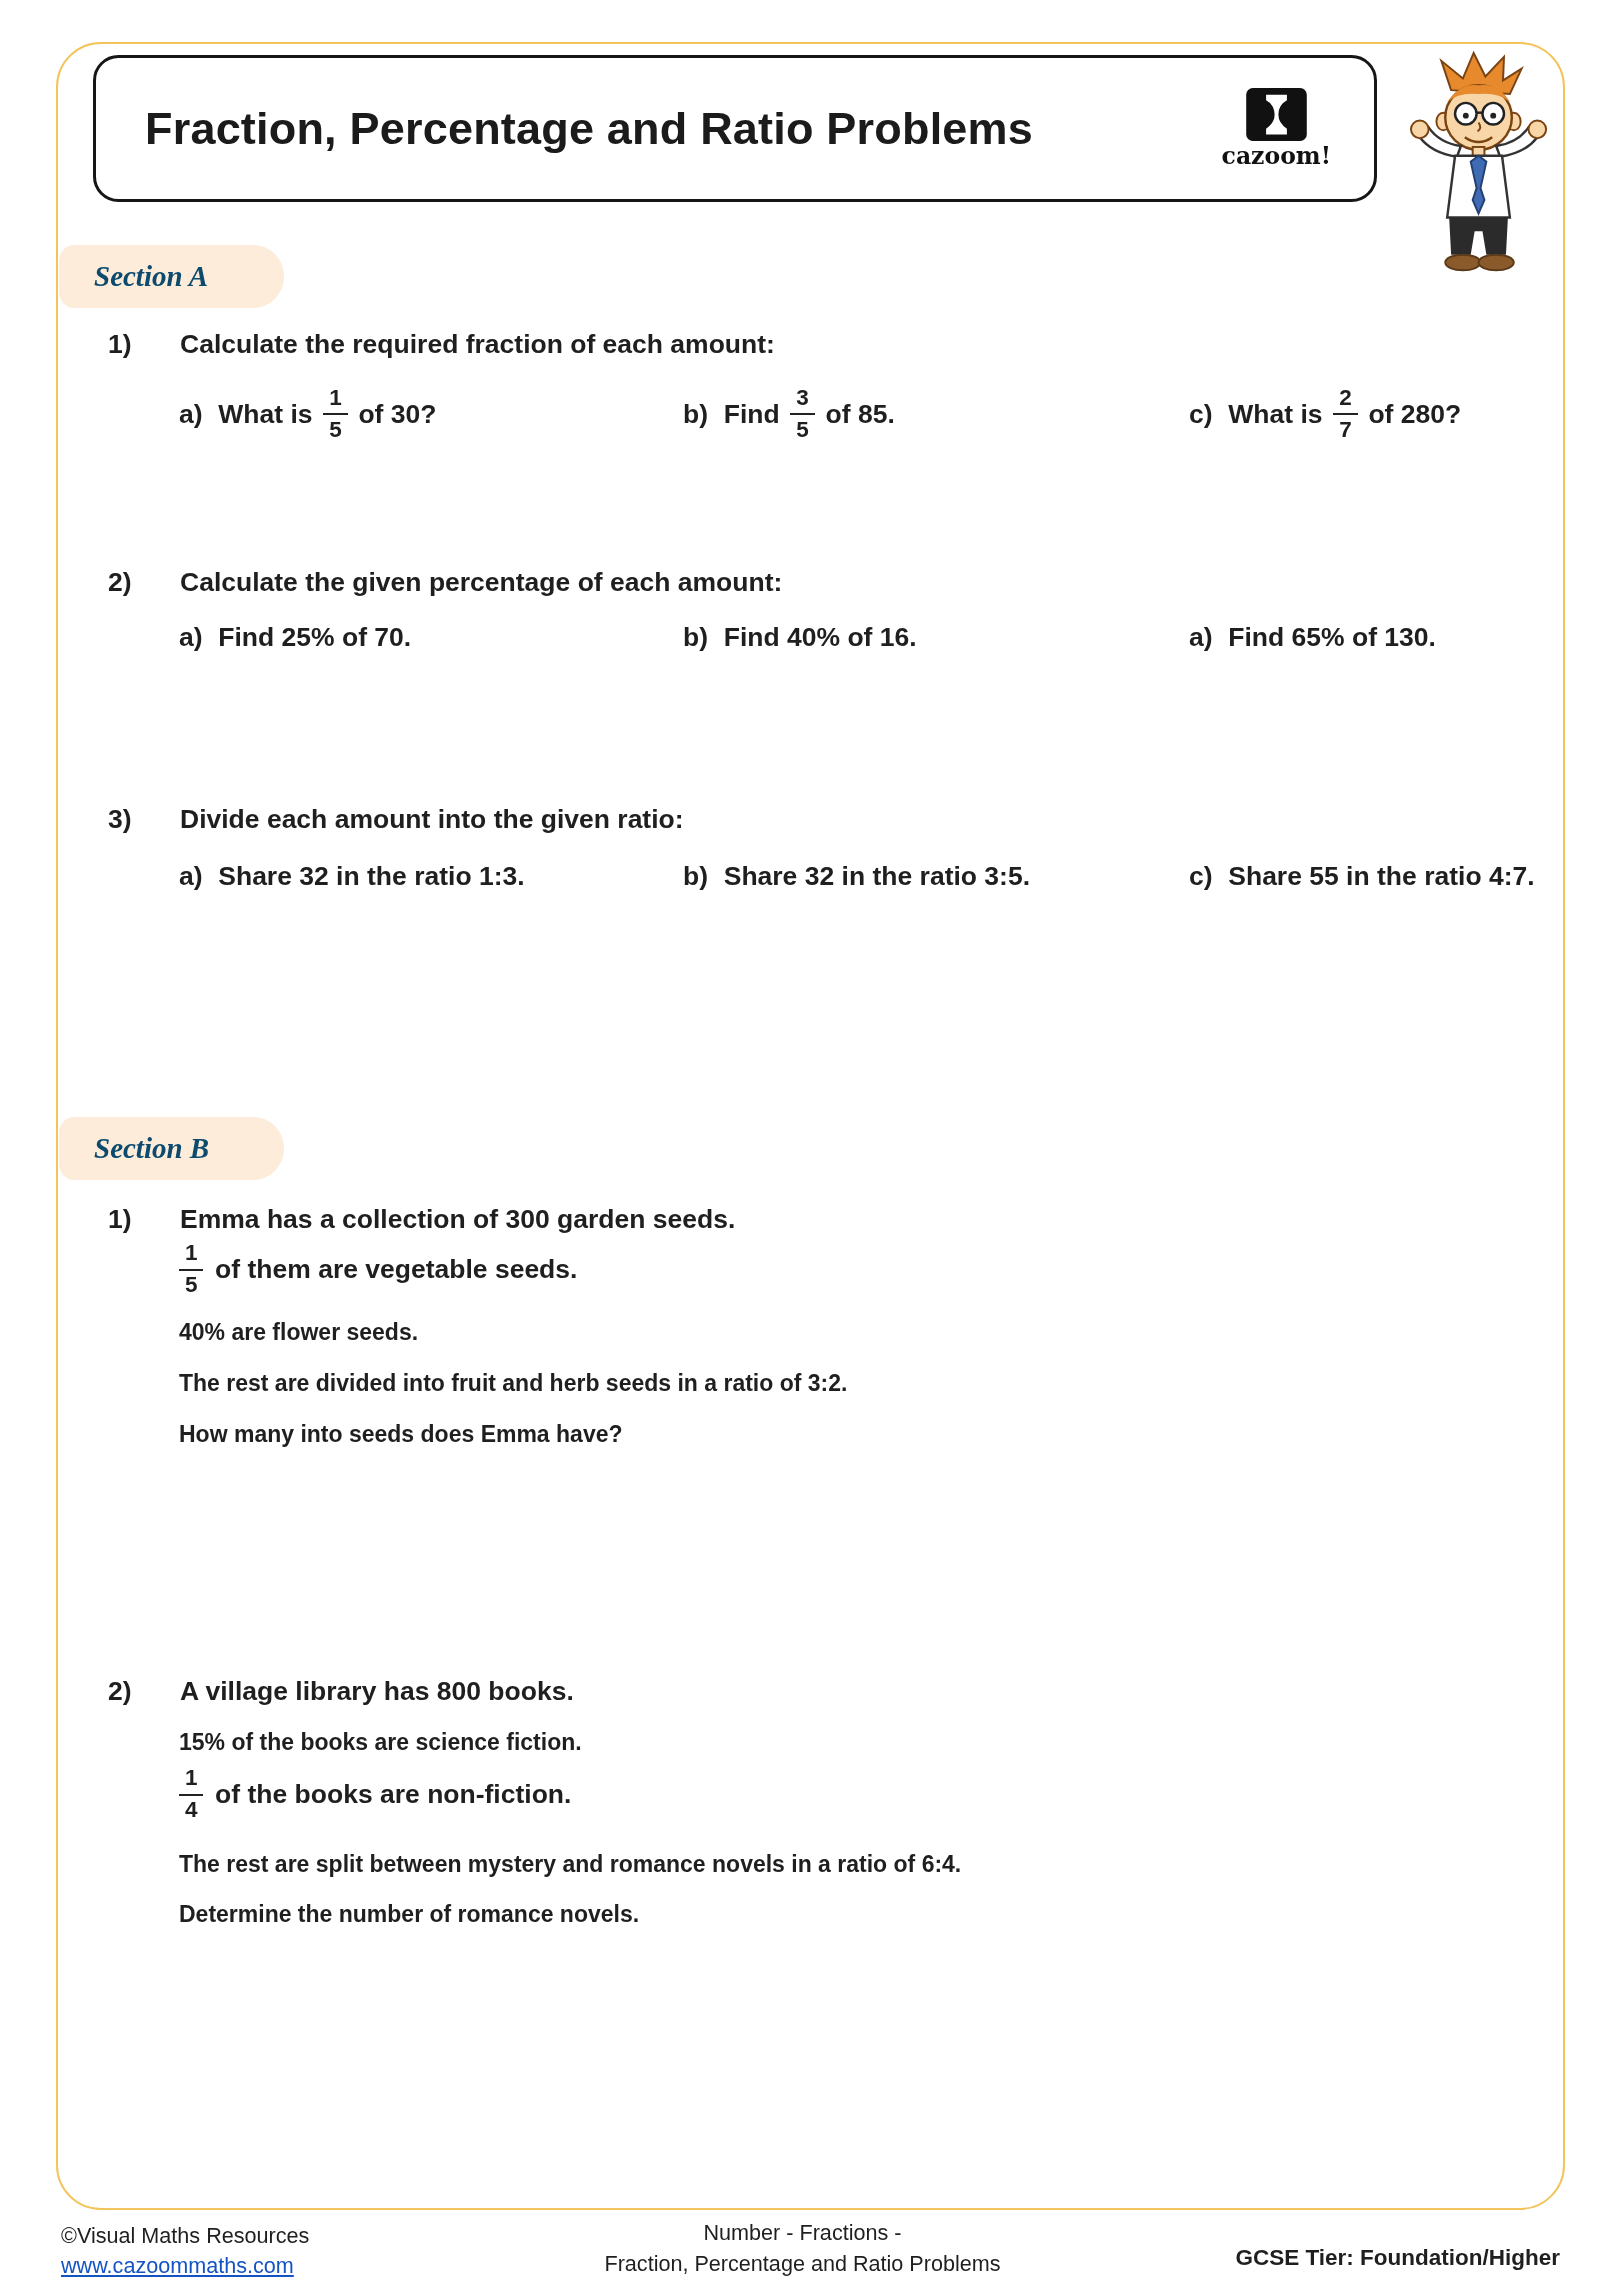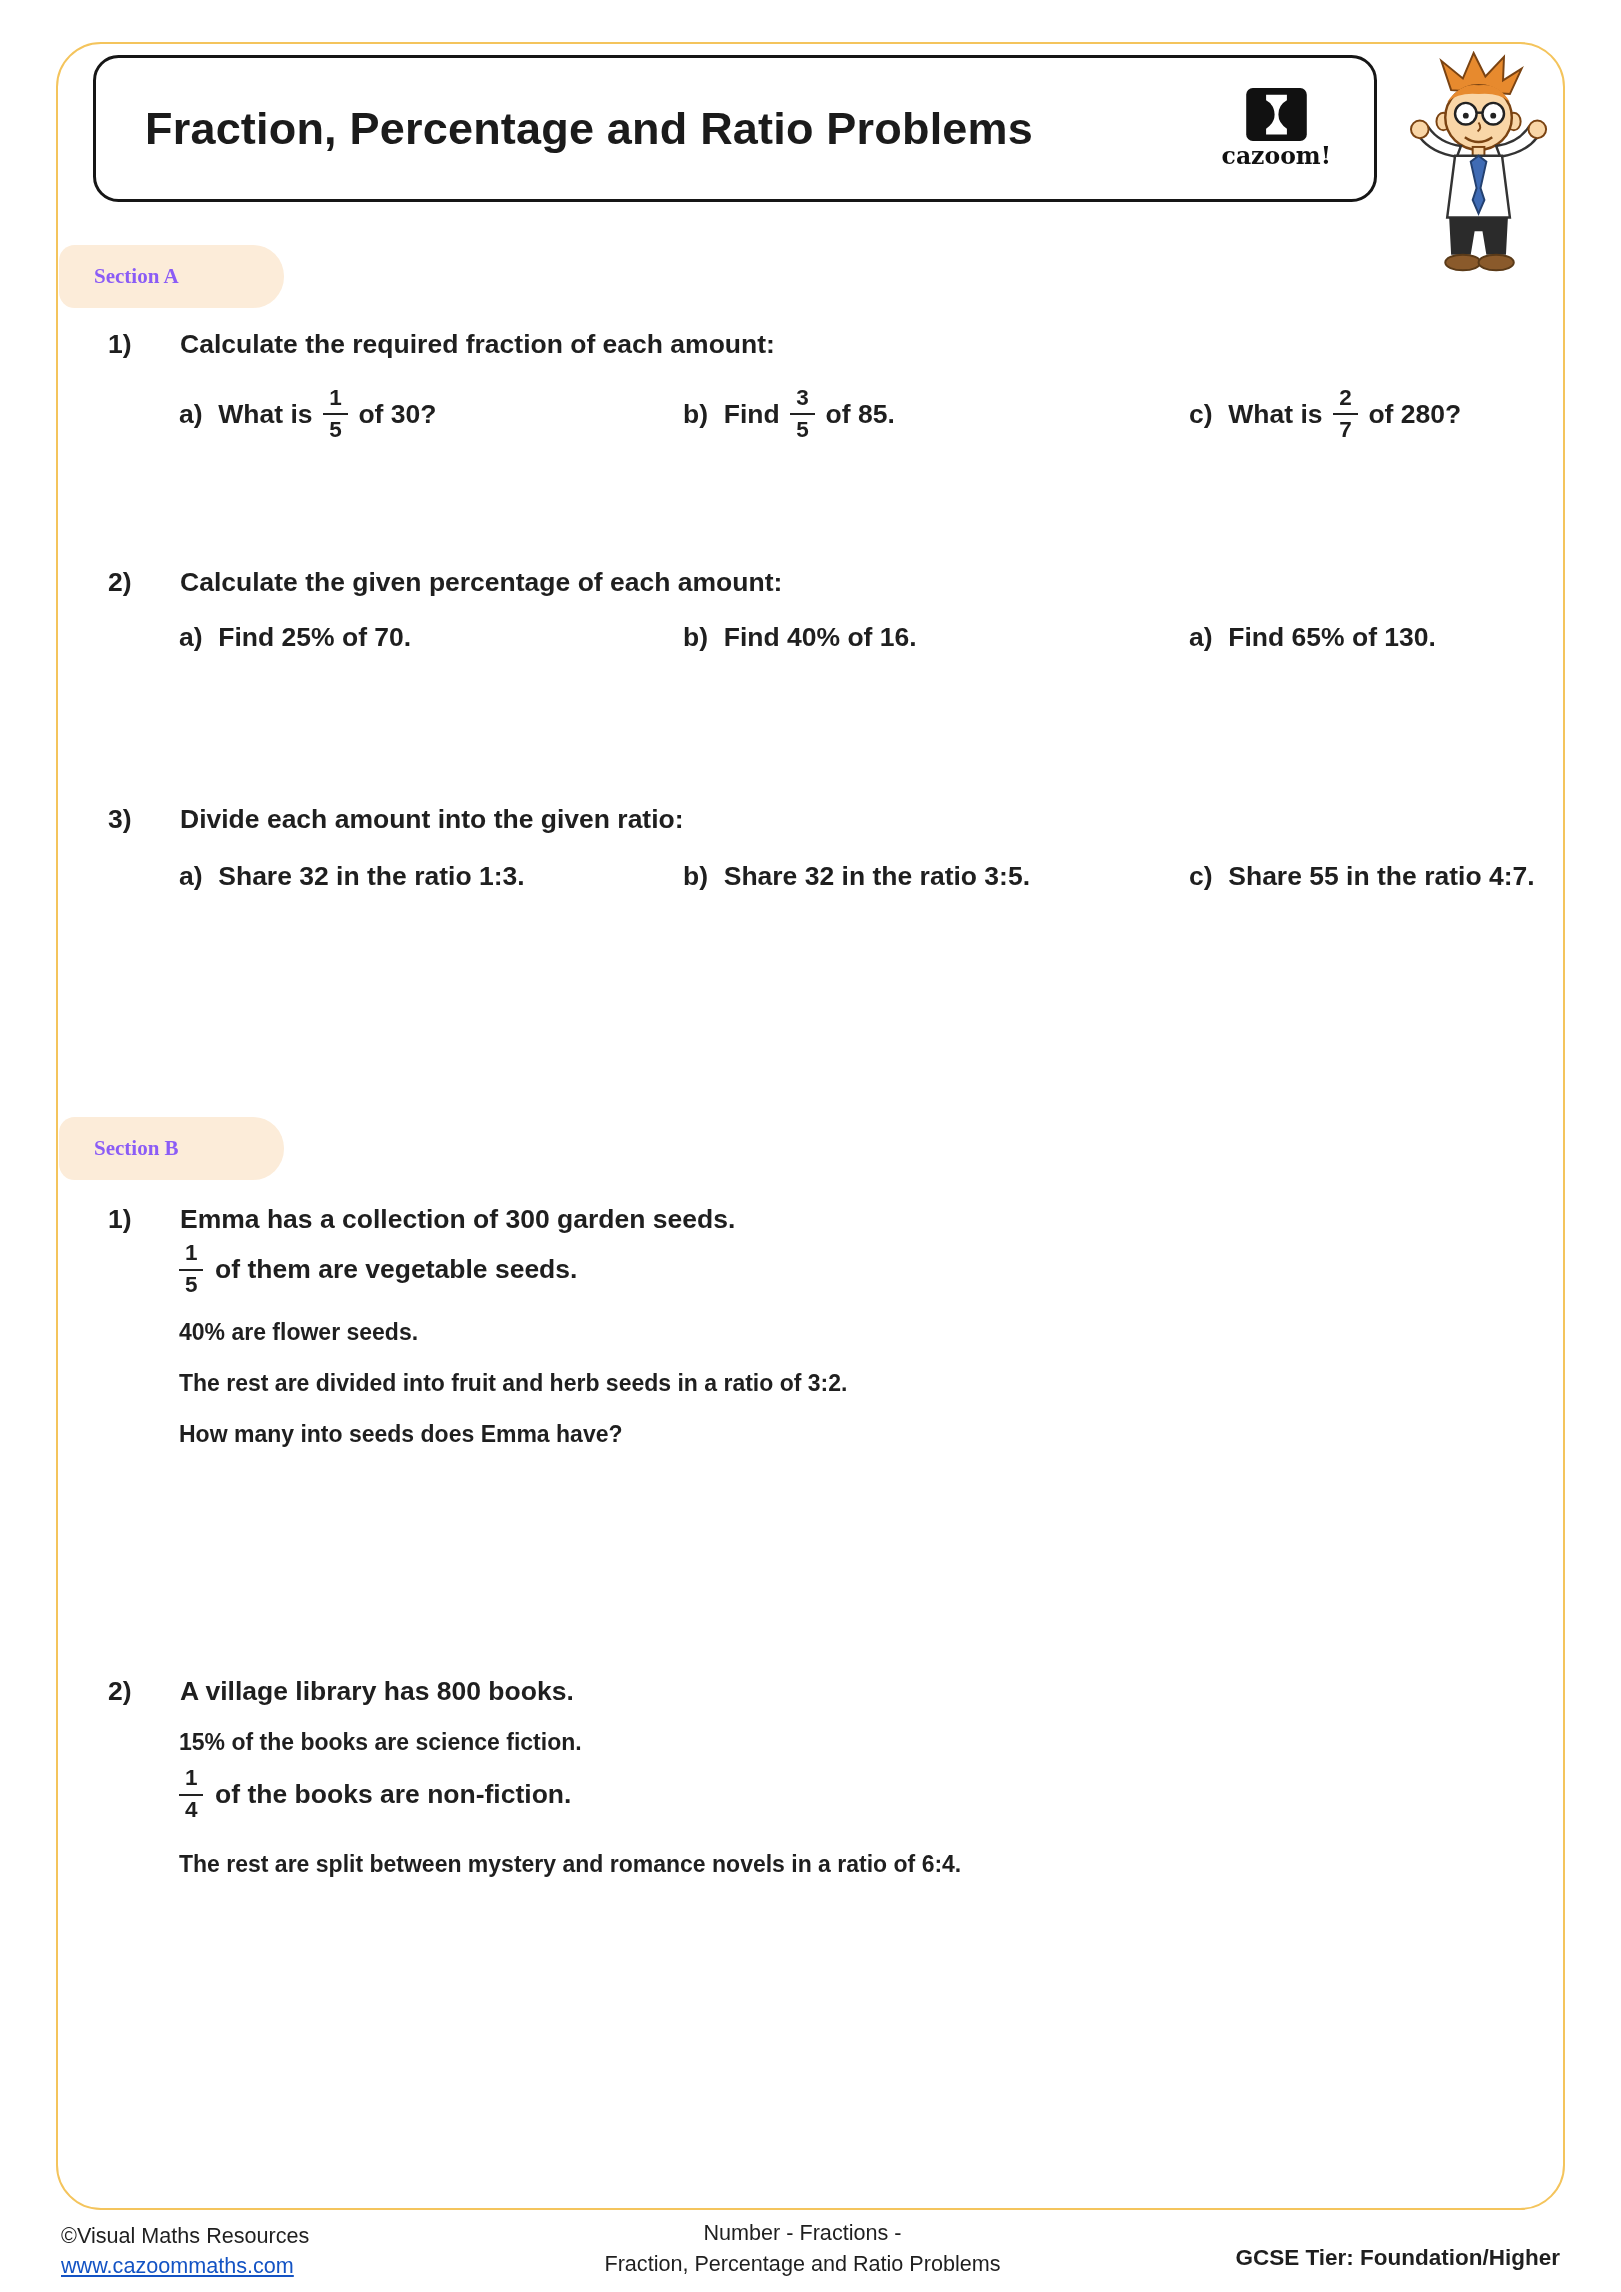--- a/index.html
+++ b/index.html
@@ -18,22 +18,22 @@
   .title-box h1 { font-size:45px; font-weight:700; color:#1b1b1b; letter-spacing:0.2px; }
   .logo { position:absolute; right:43px; top:50%; transform:translateY(-50%);
           display:flex; flex-direction:column; align-items:center; gap:1px; }
   .logo-text { font-family:"DejaVu Serif", serif; font-weight:700; font-size:23.5px; color:#111; }
 
   .mascot { position:absolute; left:1390px; top:51px; width:181px; height:235px; }
 
   
   .pill { position:absolute; left:59px; width:225px; height:63px; background:#fcecd9;
           border-radius:15.7px 31px 31px 15.7px; display:flex; align-items:center; padding-left:35px; }
-  .pill span { font-family:"Liberation Serif", serif; font-weight:700;
-               font-size:21px; color:#8b5cf6; }
+  .pill span { font-family:"Liberation Serif", serif; font-style:italic; font-weight:700;
+               font-size:29px; color:#0c4a6e; }
 
   
   .qhead { position:absolute; left:108px; display:flex; font-size:26.5px; font-weight:700; white-space:nowrap; }
   .qhead .qn { width:72px; flex:none; }
 
   .part { position:absolute; display:flex; align-items:center; font-size:26.5px; font-weight:700; white-space:nowrap; }
   .part .plab { margin-right:15.7px; }
   .part .seg  { margin-right:10.8px; }
   .part .seg:last-child { margin-right:0; }
 
@@ -199,20 +199,21 @@
   </div>
   <div class="bline" style="top:1729px">15% of the books are science fiction.</div>
   <div class="bfrac" style="top:1758px; height:73px">
     <span class="frac">
       <span class="fn">1</span>
       <span class="fd">4</span>
     </span>
     <span>of the books are non-fiction.</span>
   </div>
   <div class="bline" style="top:1851px">The rest are split between mystery and romance novels in a ratio of 6:4.</div>
+  <div class="bline" style="top:1901px">Determine the number of romance novels.</div>
 
   <div class="foot-left">
     <div>©Visual Maths Resources</div>
     <a href="#">www.cazoommaths.com</a>
   </div>
   <div class="foot-center">
     <div>Number - Fractions -</div>
     <div>Fraction, Percentage and Ratio Problems</div>
   </div>
   <div class="foot-right">GCSE Tier: Foundation/Higher</div>

